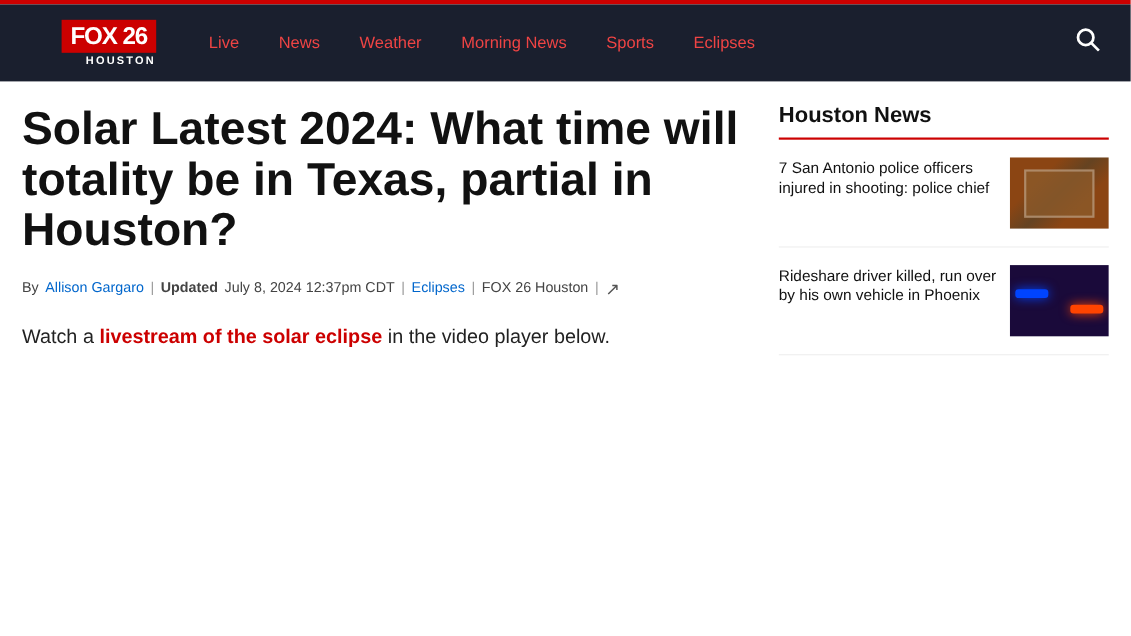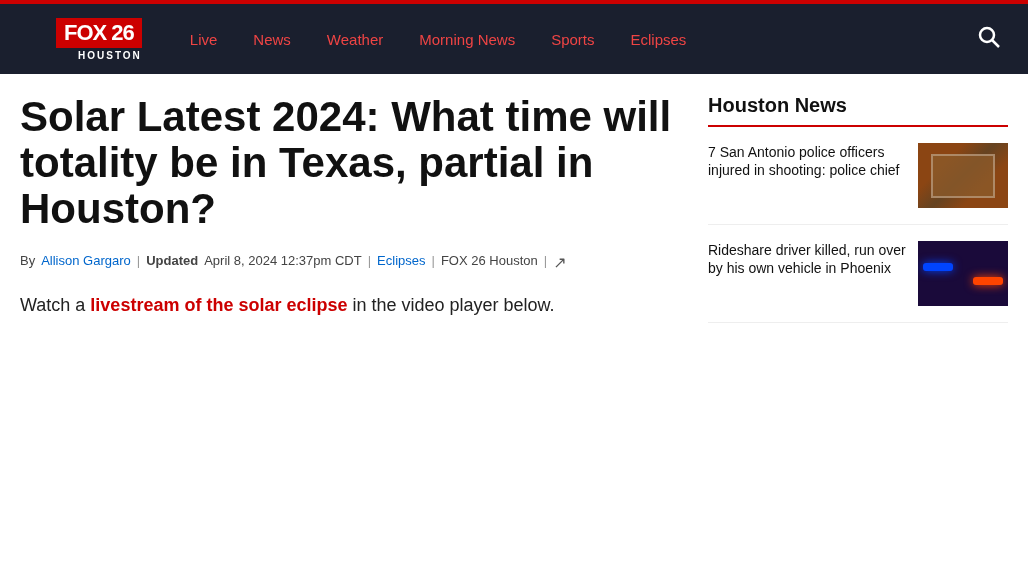--- a/index.html
+++ b/index.html
@@ -250,21 +250,21 @@
 </nav>
 
 <div class="main-content">
   <div class="article">
     <h1 class="headline">Solar Latest 2024: What time will totality be in Texas, partial in Houston?</h1>
     <div class="byline">
       <span>By</span>
       <a>Allison Gargaro</a>
       <span class="separator">|</span>
       <span class="label">Updated</span>
-      <span>April 8, 2024 12:37pm CDT</span>
+      <span>July 8, 2024 12:37pm CDT</span>
       <span class="separator">|</span>
       <a>Eclipses</a>
       <span class="separator">|</span>
       <span>FOX 26 Houston</span>
       <span class="separator">|</span>
       <span class="share-icon">↗</span>
     </div>
     <div class="article-body">
       <span>Watch a </span><a>livestream of the solar eclipse</a><span> in the video player below.</span>
     </div>

